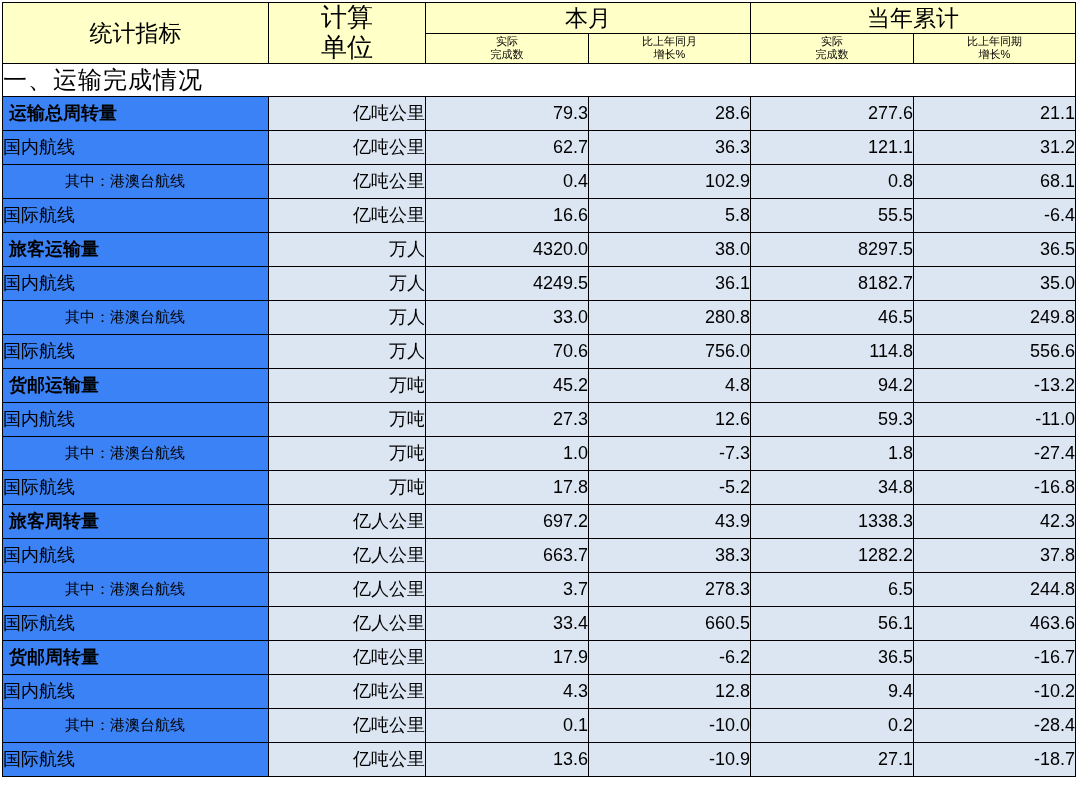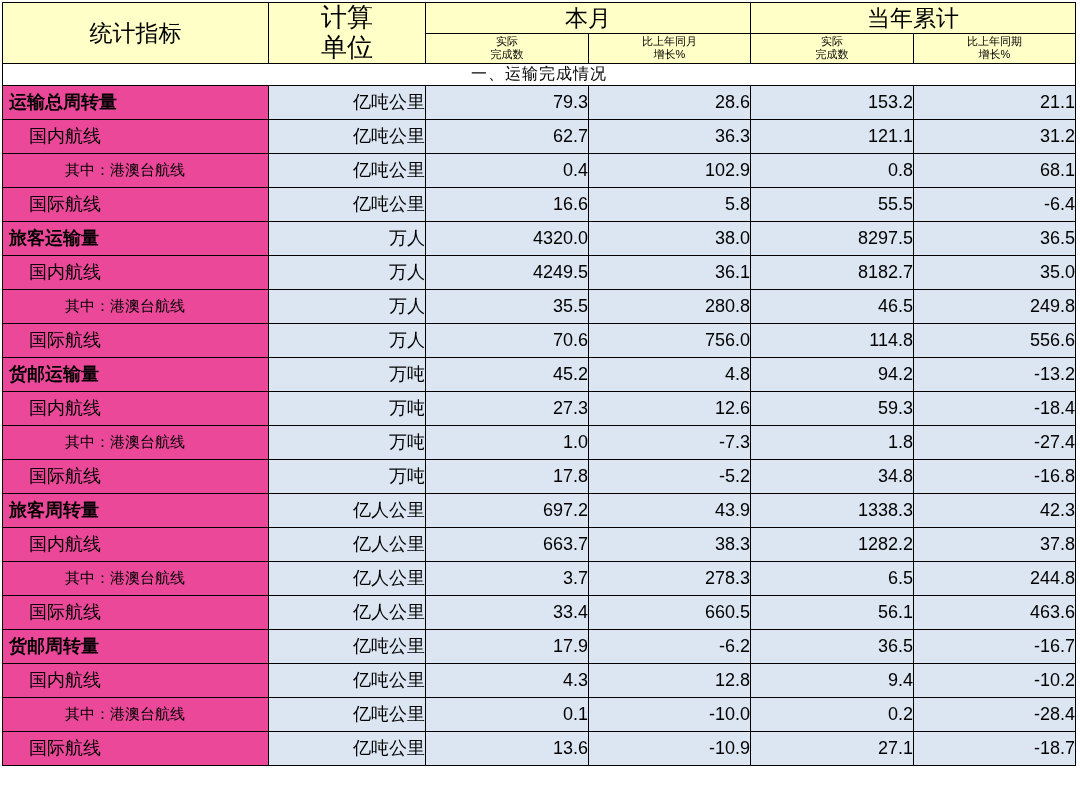--- a/index.html
+++ b/index.html
@@ -42,43 +42,41 @@
     font-size: 11px;
     line-height: 1.18;
     padding: 4px 2px;
   }
   .hdr-main {
     font-size: 23px;
   }
   
   .section-row td {
     background: #ffffff;
-    text-align: center;
     font-weight: bold;
-    font-size: 16px;
+    font-size: 24px;
     padding: 5px 0 6px 0;
     letter-spacing: 1px;
   }
   
   tr.data-row td {
     height: 33px;
     font-size: 18px;
   }
   td.label {
-    background: #ec4899;
+    background: #3b82f6;
     padding-left: 6px;
     white-space: nowrap;
   }
   td.label.lvl0 {
     font-weight: bold;
     font-size: 18px;
     padding-left: 6px;
   }
   td.label.lvl1 {
-    padding-left: 26px;
     font-size: 18px;
   }
   td.label.lvl2 {
     padding-left: 62px;
     font-size: 15px;
   }
   td.unit {
     background: #dce6f2;
     text-align: right;
     font-size: 18px;
@@ -141,21 +139,21 @@
   </thead>
   <tbody>
     <tr class="section-row">
       <td colspan="6">一、运输完成情况</td>
     </tr>
   <tr class="data-row">
         <td class="label lvl0">运输总周转量</td>
         <td class="unit">亿吨公里</td>
         <td class="num">79.3</td>
         <td class="num">28.6</td>
-        <td class="num">153.2</td>
+        <td class="num">277.6</td>
         <td class="num">21.1</td>
       </tr>
       <tr class="data-row">
         <td class="label lvl1">国内航线</td>
         <td class="unit">亿吨公里</td>
         <td class="num">62.7</td>
         <td class="num">36.3</td>
         <td class="num">121.1</td>
         <td class="num">31.2</td>
       </tr>
@@ -187,21 +185,21 @@
         <td class="label lvl1">国内航线</td>
         <td class="unit">万人</td>
         <td class="num">4249.5</td>
         <td class="num">36.1</td>
         <td class="num">8182.7</td>
         <td class="num">35.0</td>
       </tr>
       <tr class="data-row">
         <td class="label lvl2">其中：港澳台航线</td>
         <td class="unit">万人</td>
-        <td class="num">35.5</td>
+        <td class="num">33.0</td>
         <td class="num">280.8</td>
         <td class="num">46.5</td>
         <td class="num">249.8</td>
       </tr>
       <tr class="data-row">
         <td class="label lvl1">国际航线</td>
         <td class="unit">万人</td>
         <td class="num">70.6</td>
         <td class="num">756.0</td>
         <td class="num">114.8</td>
@@ -214,21 +212,21 @@
         <td class="num">4.8</td>
         <td class="num">94.2</td>
         <td class="num">-13.2</td>
       </tr>
       <tr class="data-row">
         <td class="label lvl1">国内航线</td>
         <td class="unit">万吨</td>
         <td class="num">27.3</td>
         <td class="num">12.6</td>
         <td class="num">59.3</td>
-        <td class="num">-18.4</td>
+        <td class="num">-11.0</td>
       </tr>
       <tr class="data-row">
         <td class="label lvl2">其中：港澳台航线</td>
         <td class="unit">万吨</td>
         <td class="num">1.0</td>
         <td class="num">-7.3</td>
         <td class="num">1.8</td>
         <td class="num">-27.4</td>
       </tr>
       <tr class="data-row">

